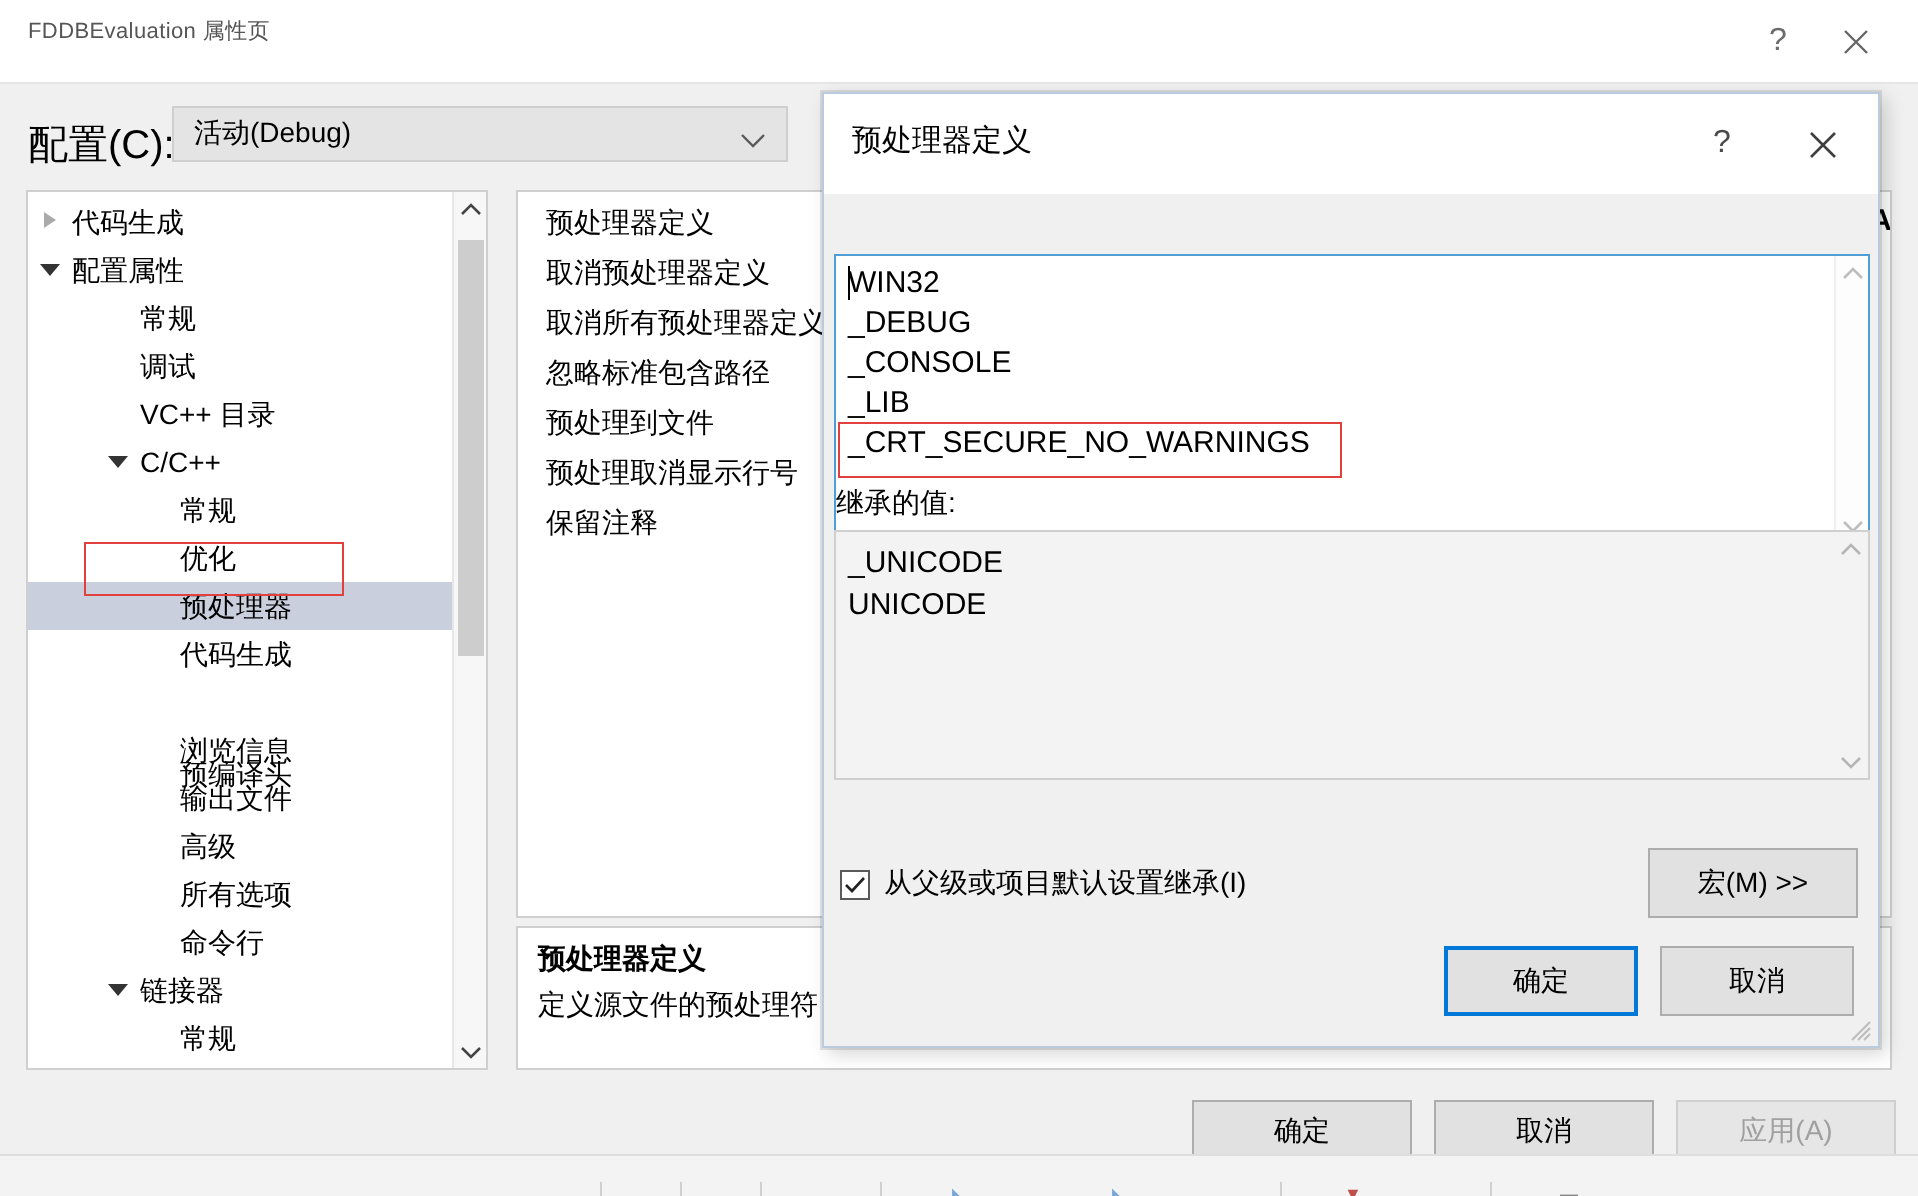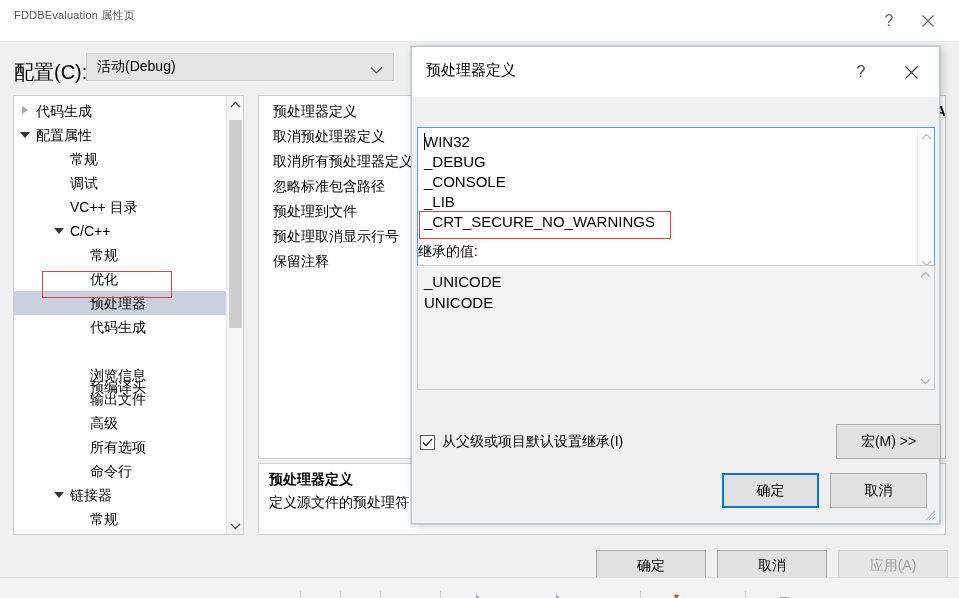--- a/index.html
+++ b/index.html
@@ -95,21 +95,21 @@
   .inhLabel{position:absolute;left:6px;top:196px;font-size:14px;color:#000;text-align:center;}
   .inhBox{position:absolute;left:5px;top:218px;width:518px;height:125px;background:#f3f3f3;
           border:1px solid #cfcfcf;box-sizing:border-box;overflow:hidden;}
   .inhLines{position:absolute;left:6px;top:5px;font-size:15px;line-height:21px;color:#000;white-space:pre;}
 
   .chkRow{position:absolute;left:8px;top:386px;display:flex;align-items:center;}
   .chkbox{width:15px;height:15px;border:1px solid #5a5a5a;background:#fff;box-sizing:border-box;
           display:flex;align-items:center;justify-content:center;margin-right:7px;}
   .chkRow .clabel{font-size:14px;color:#000;}
 
-  #macro-button{left:412px;top:377px;width:105px;height:35px;margin-left:12px;}
+  #macro-button{left:412px;top:377px;width:105px;height:35px;}
   #ok-dialog{left:310px;top:426px;width:97px;height:35px;}
   #cancel-dialog{left:418px;top:426px;width:97px;height:35px;}
   .resizeGrip{position:absolute;right:3px;bottom:2px;width:12px;height:12px;}
 
   
   .taskbar{position:absolute;left:0;top:577px;width:959px;height:21px;background:#f3f3f3;border-top:1px solid #dedede;overflow:hidden;}
   .tbSep{position:absolute;top:13px;width:1px;height:8px;background:#cfcfcf;}
   .tbIcon{position:absolute;top:14px;font-size:9px;color:#7aa8d8;}
 </style>
 </head>

